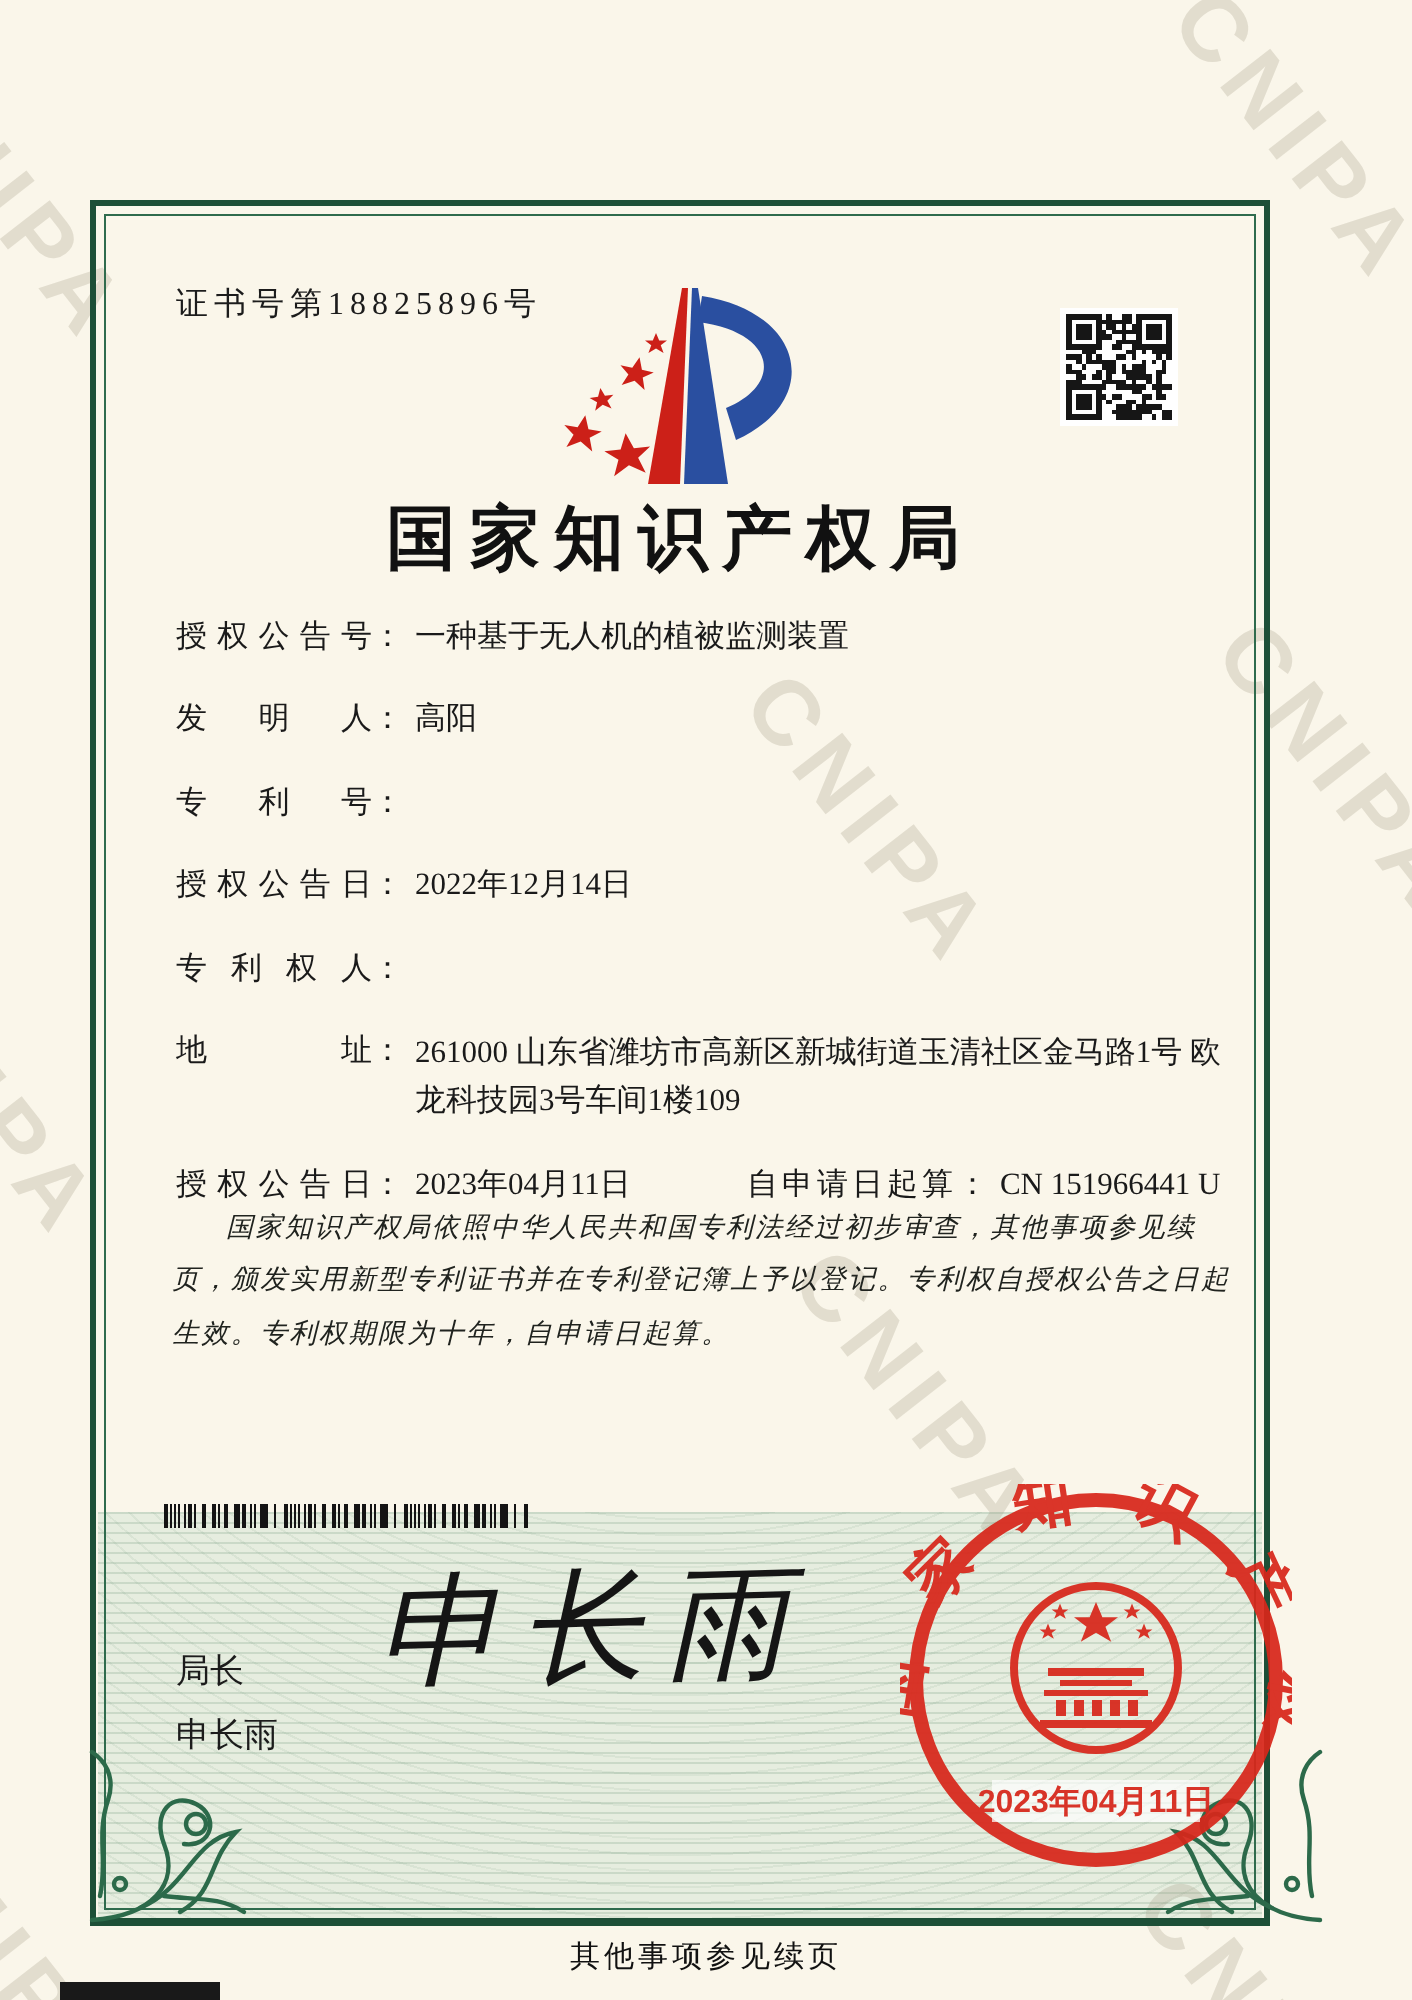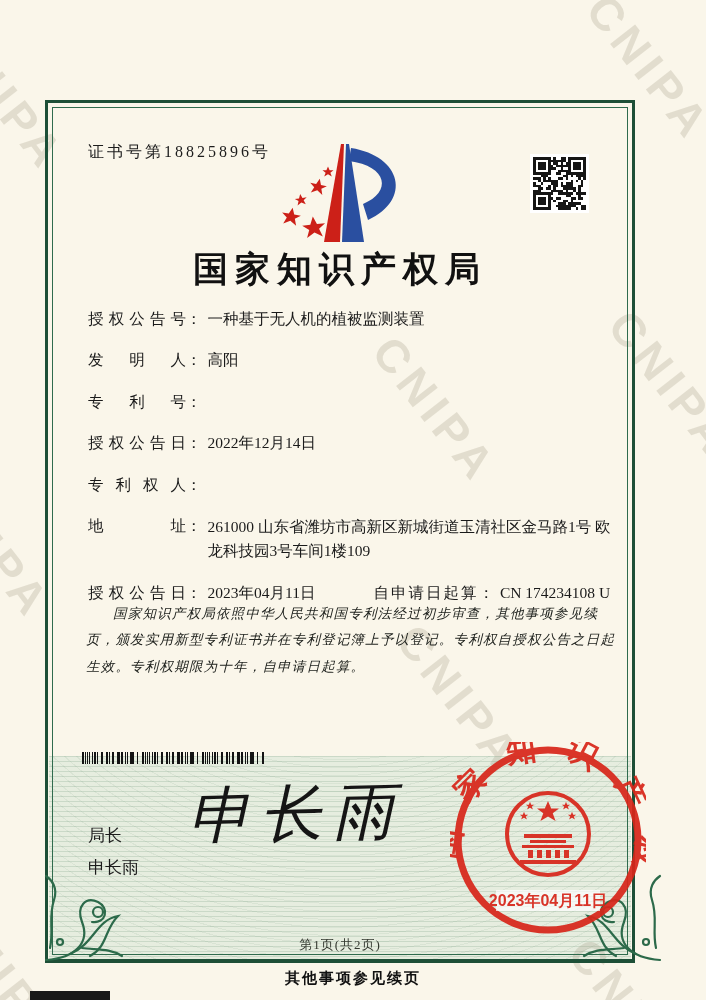--- a/index.html
+++ b/index.html
@@ -107,21 +107,21 @@
 
   .seal { position:absolute; left:450px; top:742px; z-index:5; opacity:0.93; }
 
   .page-info {
     position:absolute; left:45px; top:936px; width:590px; text-align:center;
     font-size:13px; color:#33382f; letter-spacing:1px;
   }
 
   .footer-note {
     position:absolute; left:0; top:969px; width:706px; text-align:center;
-    font-size:15px; font-weight:bold; letter-spacing:2px; color:#111;
+    font-size:15px; font-weight:normal; letter-spacing:2px; color:#111;
   }
 
   .scan-artifact {
     position:absolute; left:30px; top:991px; width:80px; height:9px;
     background:#191919; z-index:6;
   }
 </style>
 </head>
 <body>
 
@@ -654,21 +654,21 @@
         <span class="fcolon">：</span>
         <span class="fvalue addr-value">261000 山东省潍坊市高新区新城街道玉清社区金马路1号 欧龙科技园3号车间1楼109</span>
       </div>
       <div class="frow grant-row">
         <span class="flabel">授权公告日</span>
         <span class="fcolon">：</span>
         <span class="fvalue">2023年04月11日</span>
         <span class="grant2">
           <span class="glabel">自申请日起算</span>
           <span class="fcolon">：</span>
-          <span class="fvalue">CN 174234108 U</span>
+          <span class="fvalue">CN 151966441 U</span>
         </span>
       </div>
     </div>
 
     <div class="paras">
       <p>国家知识产权局依照中华人民共和国专利法经过初步审查，其他事项参见续页，颁发实用新型专利证书并在专利登记簿上予以登记。专利权自授权公告之日起生效。专利权期限为十年，自申请日起算。</p>
     </div>
 
     <div class="barcode"></div>
 
@@ -699,17 +699,16 @@
         <rect x="87" y="108" width="5" height="8"></rect>
         <rect x="96" y="108" width="5" height="8"></rect>
         <rect x="105" y="108" width="5" height="8"></rect>
         <rect x="114" y="108" width="5" height="8"></rect>
         <rect x="70" y="118" width="56" height="4"></rect>
       </g>
       <rect x="46" y="148" width="104" height="21" fill="#ffffff" opacity="0.72"></rect>
       <text x="98" y="164" text-anchor="middle" font-size="16" font-weight="bold" fill="#d8271b" font-family="'Liberation Sans','DejaVu Sans',sans-serif">2023年04月11日</text>
     </svg>
 
-    <div class="page-info">第1页(共2页)</div>
     <div class="footer-note">其他事项参见续页</div>
     <div class="scan-artifact"></div>
   </div>
 </div>
 
 </body></html>

